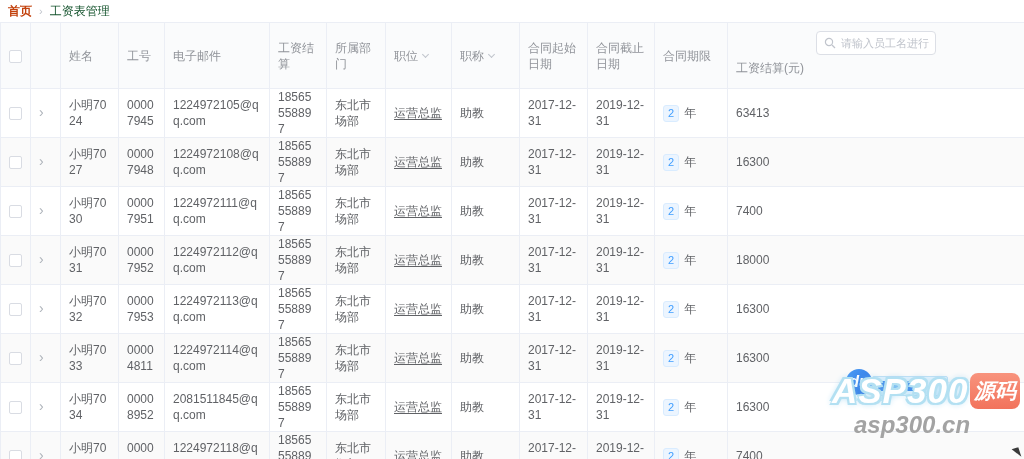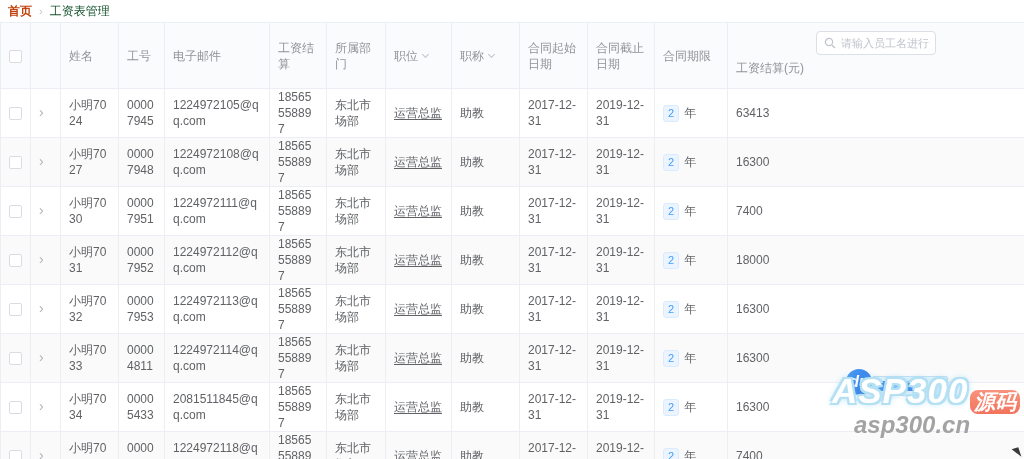--- a/index.html
+++ b/index.html
@@ -57,21 +57,21 @@
     display:flex; align-items:center; justify-content:center; }
   .wm-panel { position:absolute; left:42px; top:16px; width:76px; height:20px;
     background:rgba(224,242,253,.9); border:1px solid #bfe0f5; border-radius:2px;
     display:flex; align-items:center; gap:4px; padding:0 5px; }
   .wm-sq { width:10px; height:10px; border-radius:2px; background:#3d87ea; }
   .wm-sq.light { background:#79b6f2; }
   .wm-brand { position:absolute; left:2px; top:11px; font-size:35px; font-weight:800;
     font-style:italic; letter-spacing:1px; color:#fff;
     text-shadow:-2px -2px 0 #b3e0f2, 2px -2px 0 #b3e0f2, -2px 2px 0 #b3e0f2,
       2px 2px 0 #b3e0f2, 0 0 7px rgba(140,205,240,.95); }
-  .wm-badge { position:absolute; left:140px; top:30px; width:50px; height:24px;
+  .wm-badge { position:absolute; left:140px; top:13px; width:50px; height:36px;
     border-radius:8px; background:linear-gradient(180deg,#f8937d,#f2735c);
     color:#fff; font-size:21px; font-weight:700; font-style:italic;
     display:flex; align-items:center; justify-content:center; }
   .wm-site { position:absolute; left:24px; top:51px; font-size:24px; font-weight:700;
     font-style:italic; color:#a3a3a3;text-align:center; }
 
   .cursor { position:absolute; left:1013px; top:448px; width:0; height:0;
     border-top:10px solid #3a3a3a; border-left:7px solid transparent;
     transform:rotate(-18deg); }
 </style>
@@ -218,21 +218,21 @@
           <td>助教</td>
           <td>2017-12-31</td>
           <td>2019-12-31</td>
           <td><span class="term-badge" style="background:#ecf5ff;border:1px solid #d9ecff;color:#409eff">2</span><span class="term-unit">年</span></td>
           <td>16300</td>
         </tr>
         <tr>
           <td><span class="cb"></span></td>
           <td><span class="expand">›</span></td>
           <td>小明7034</td>
-          <td>00005433</td>
+          <td>00008952</td>
           <td>2081511845@qq.com</td>
           <td>18565558897</td>
           <td>东北市场部</td>
           <td><span class="pos-link">运营总监</span></td>
           <td>助教</td>
           <td>2017-12-31</td>
           <td>2019-12-31</td>
           <td><span class="term-badge" style="background:#ecf5ff;border:1px solid #d9ecff;color:#409eff">2</span><span class="term-unit">年</span></td>
           <td>16300</td>
         </tr>

